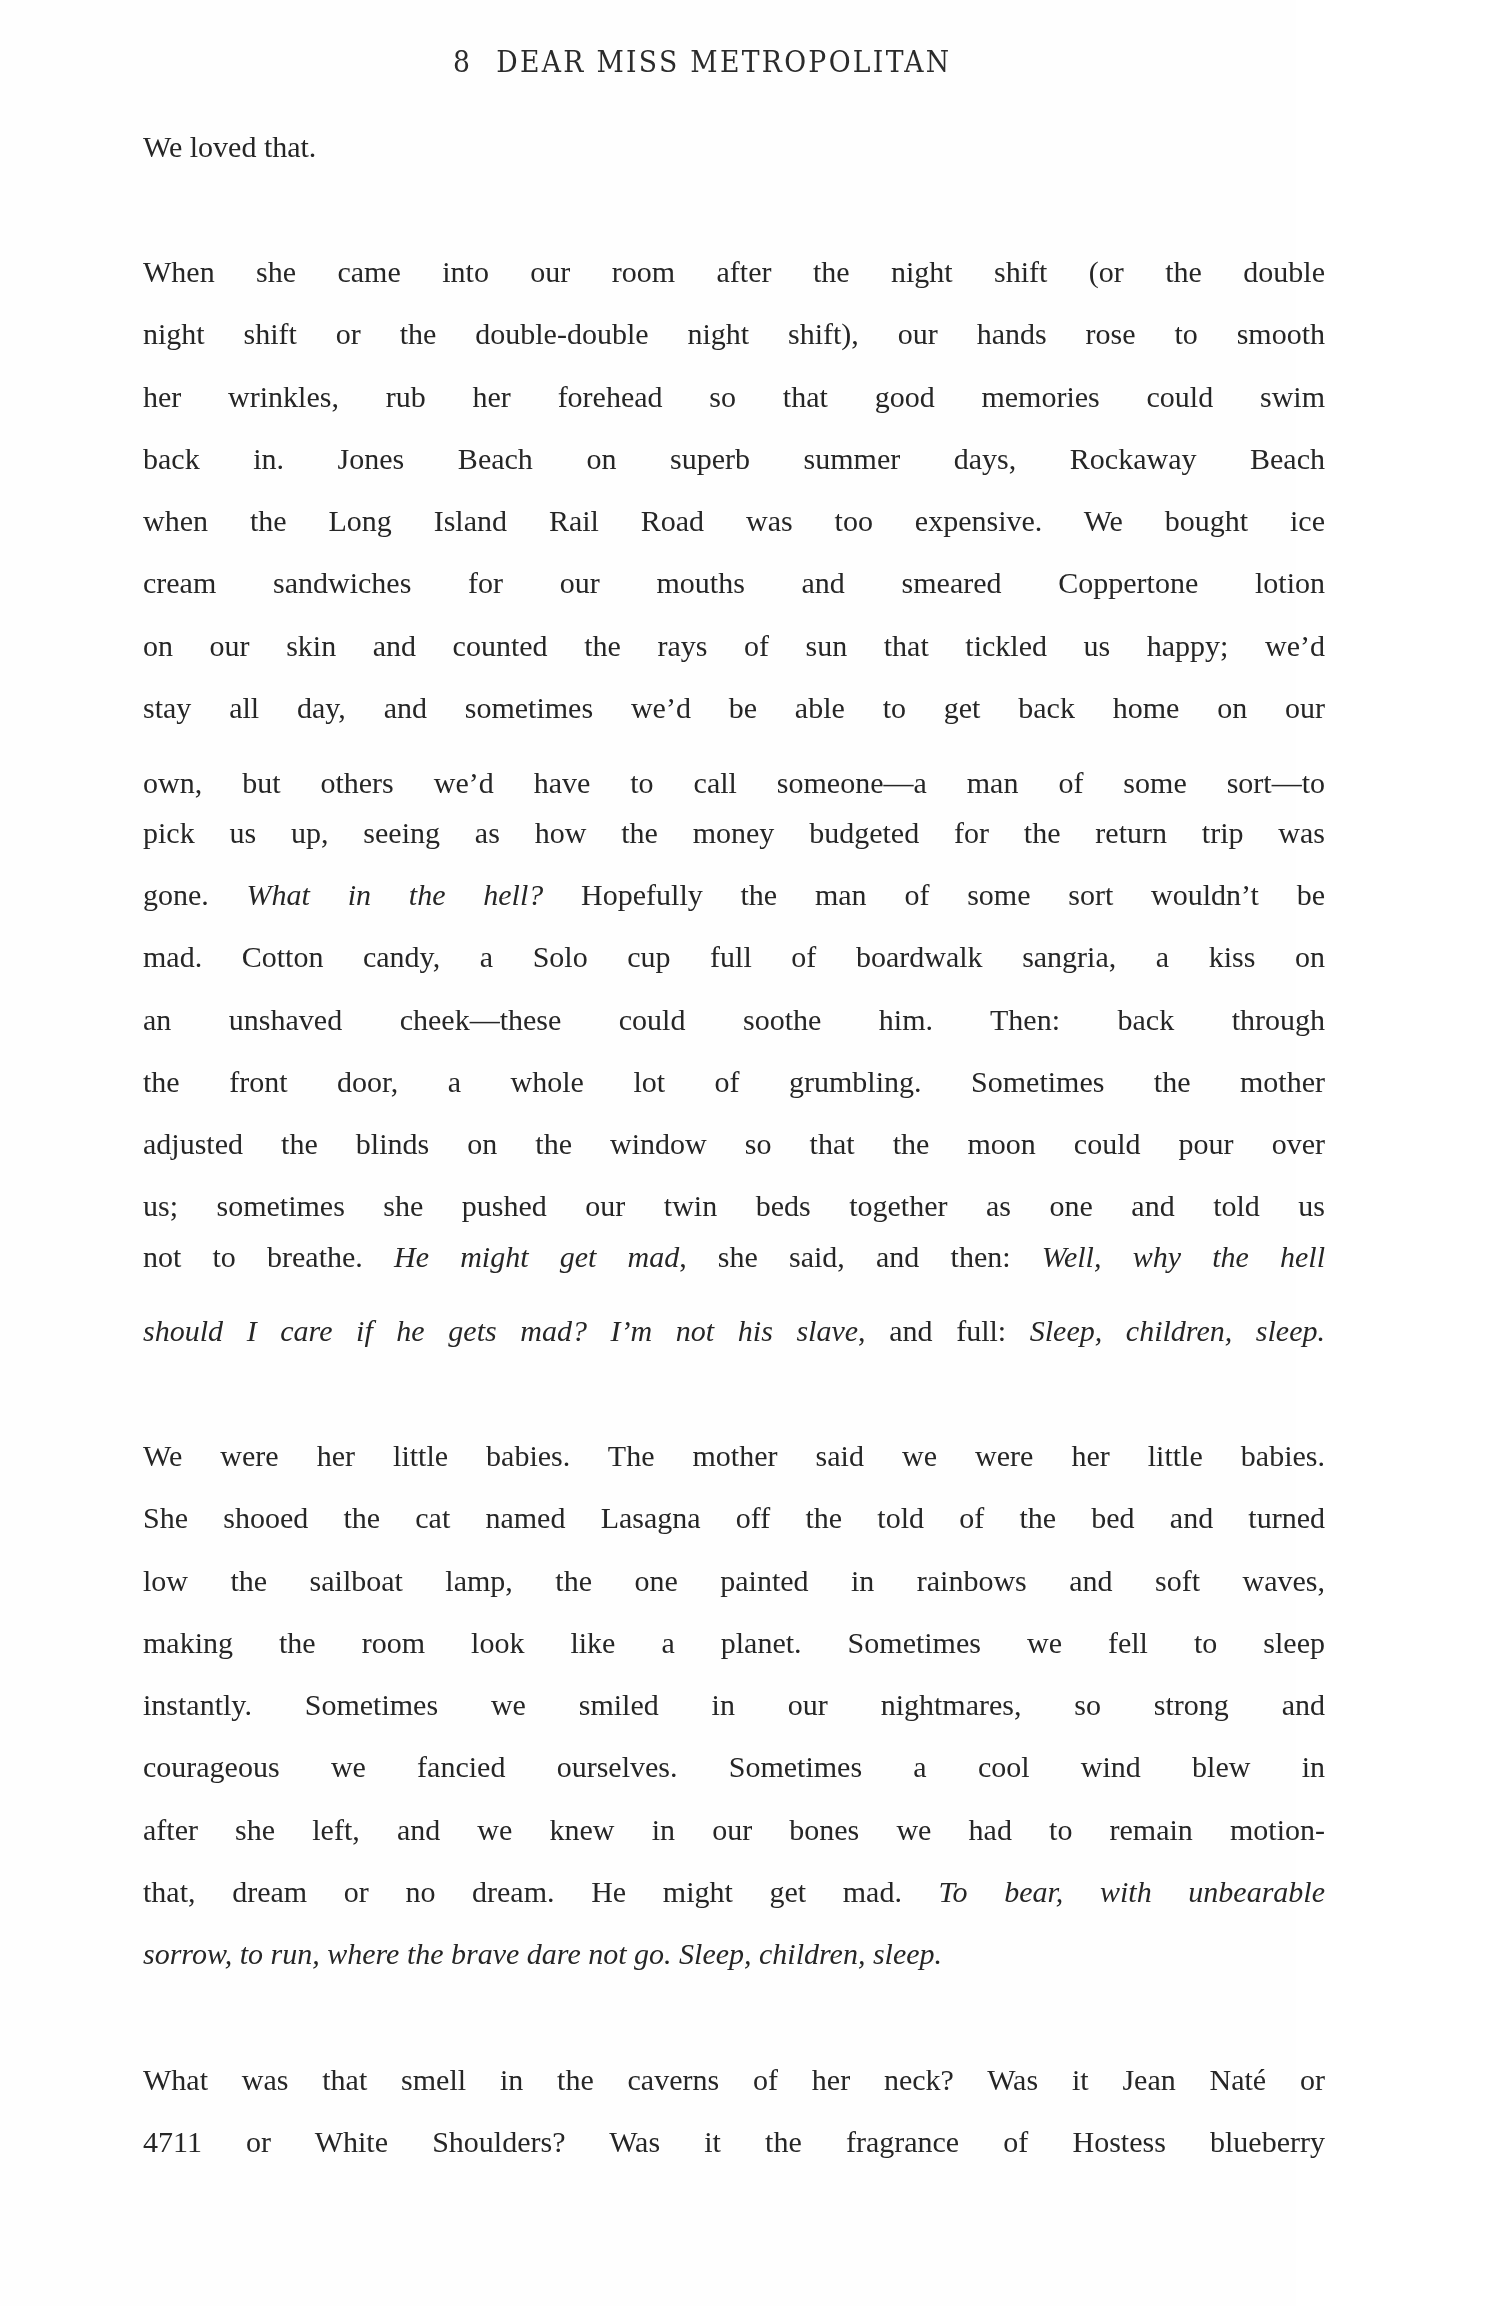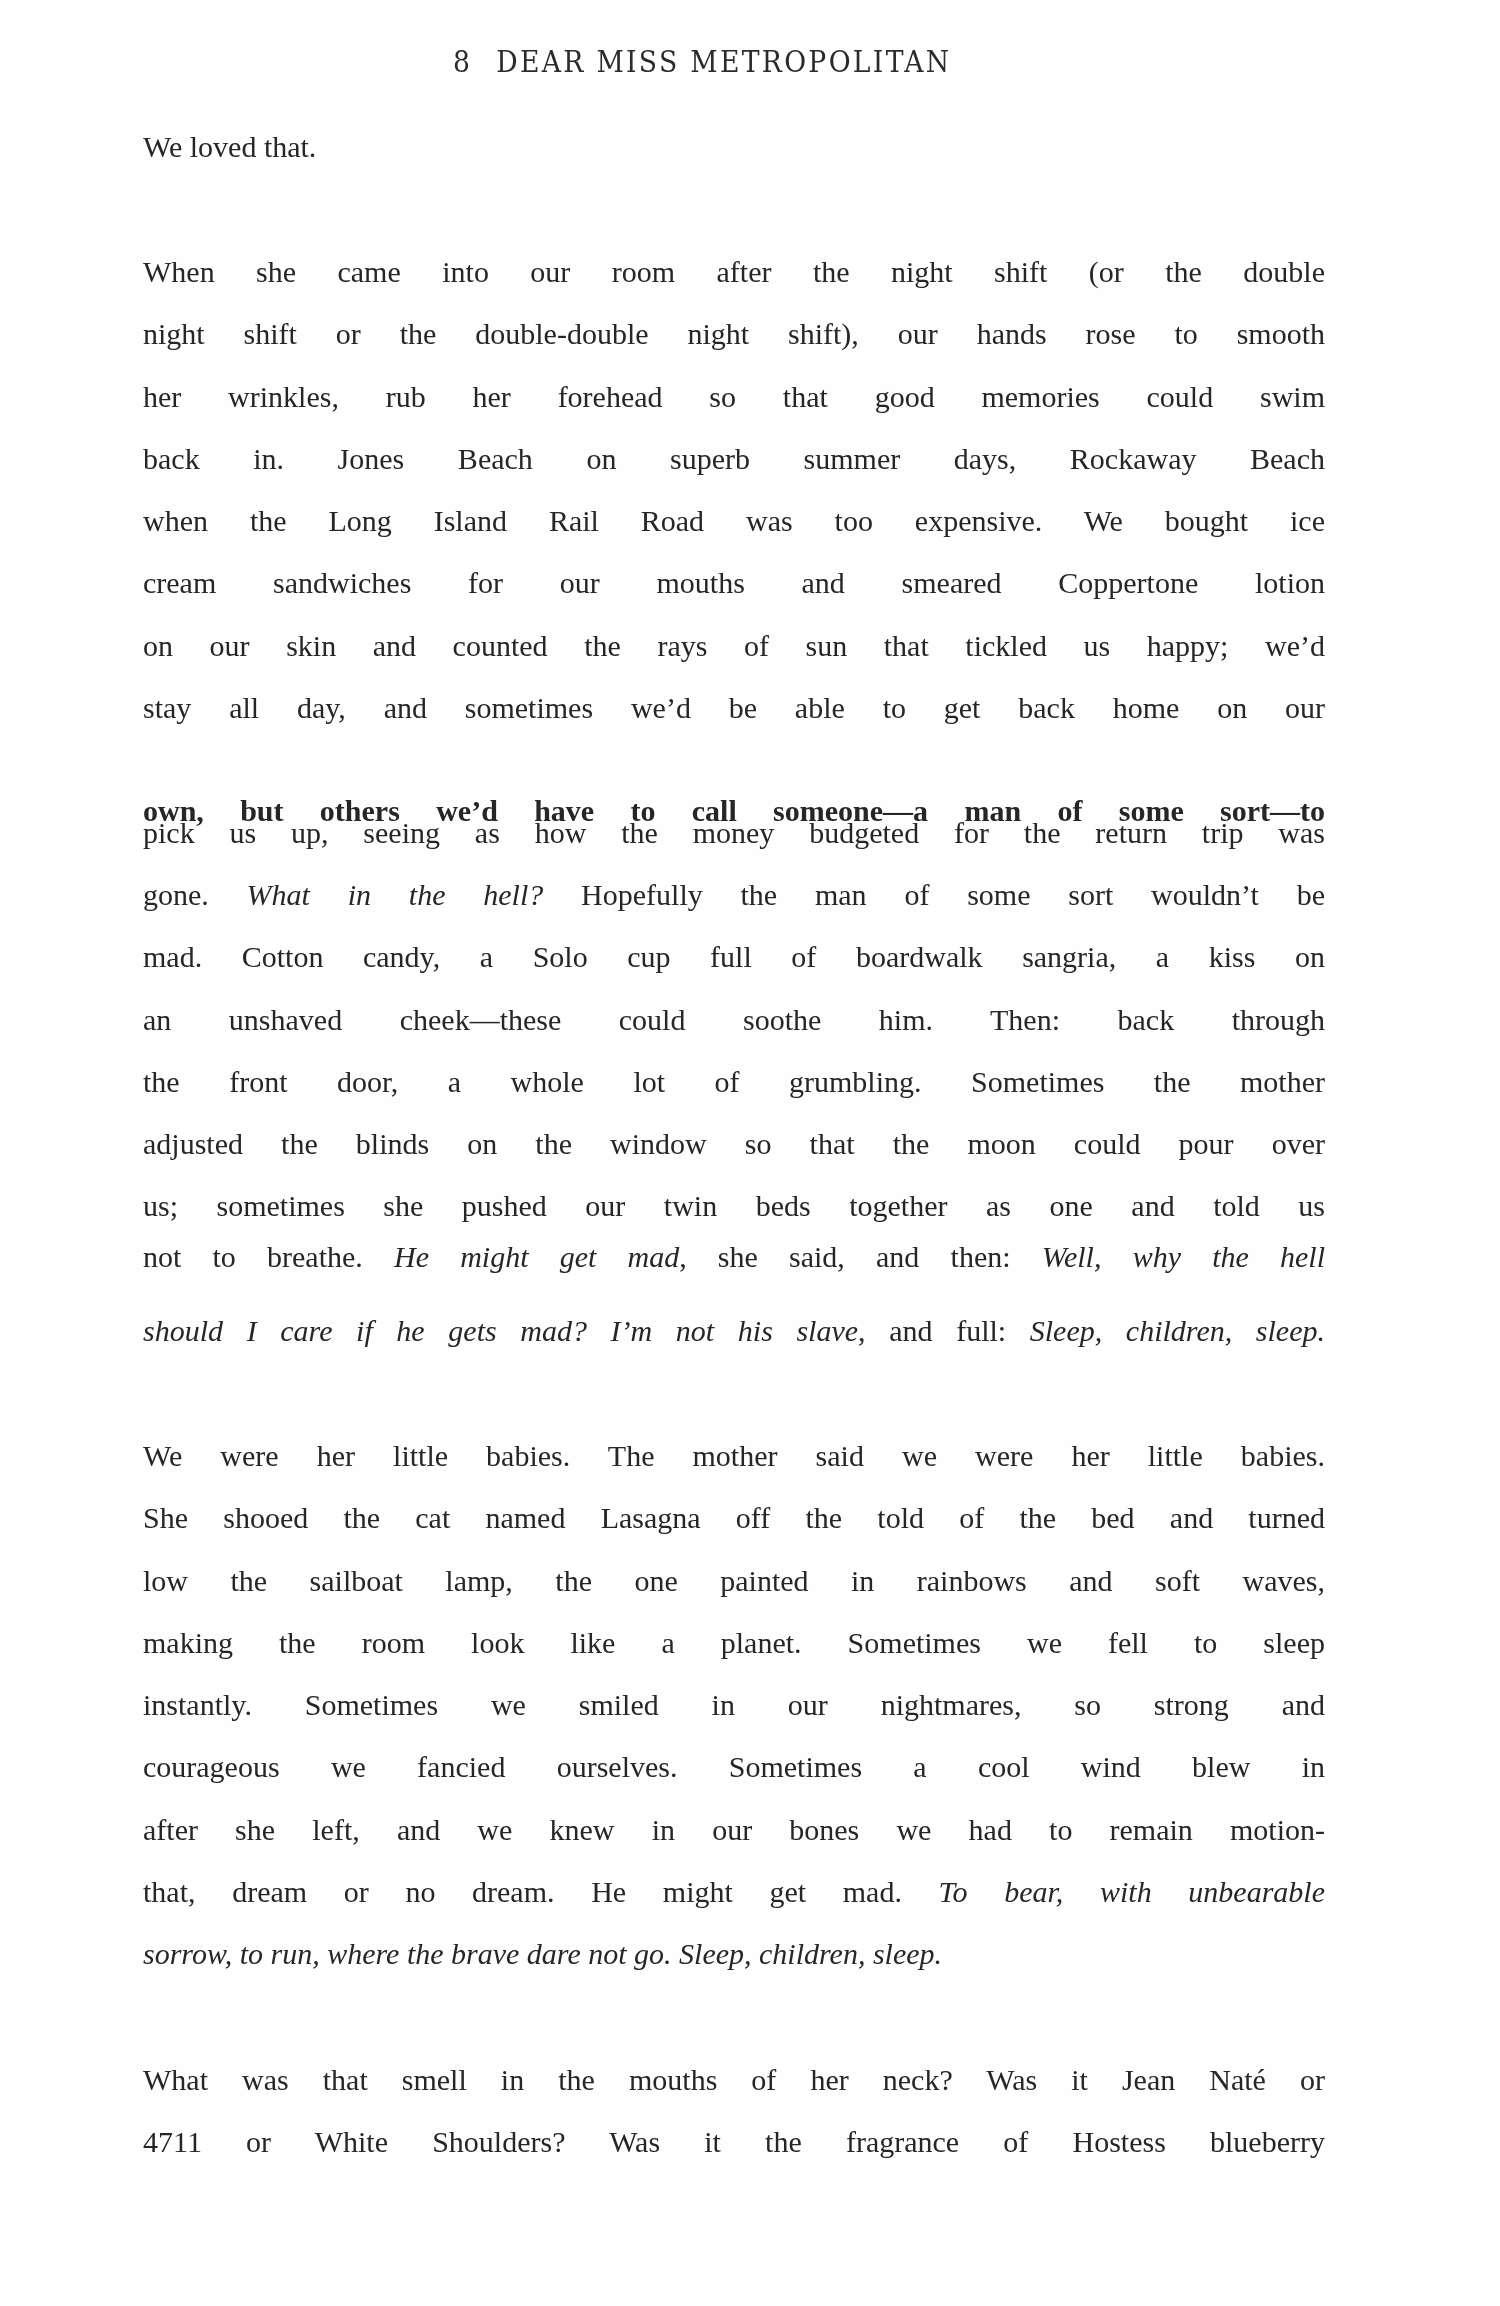--- a/index.html
+++ b/index.html
@@ -34,21 +34,21 @@
       </div>
       <div>
         <div class="line" style="top: 247px;"><span>When she came into our room after the night shift (or the double</span></div>
         <div class="line" style="top: 309px;"><span>night shift or the double-double night shift), our hands rose to smooth</span></div>
         <div class="line" style="top: 372px;"><span>her wrinkles, rub her forehead so that good memories could swim</span></div>
         <div class="line" style="top: 434px;"><span>back in. Jones Beach on superb summer days, Rockaway Beach</span></div>
         <div class="line" style="top: 496px;"><span>when the Long Island Rail Road was too expensive. We bought ice</span></div>
         <div class="line" style="top: 558px;"><span>cream sandwiches for our mouths and smeared Coppertone lotion</span></div>
         <div class="line" style="top: 621px;"><span>on our skin and counted the rays of sun that tickled us happy; we’d</span></div>
         <div class="line" style="top: 683px;"><span>stay all day, and sometimes we’d be able to get back home on our</span></div>
-        <div class="line" style="top: 786px; font-weight: bold;"><span>own, but others we’d have to call someone—a man of some sort—to</span></div>
+        <div class="line" style="top: 758px;"><span>own, but others we’d have to call someone—a man of some sort—to</span></div>
         <div class="line" style="top: 808px;"><span>pick us up, seeing as how the money budgeted for the return trip was</span></div>
         <div class="line" style="top: 870px;"><span>gone. </span><i>What in the hell?</i><span> Hopefully the man of some sort wouldn’t be</span></div>
         <div class="line" style="top: 932px;"><span>mad. Cotton candy, a Solo cup full of boardwalk sangria, a kiss on</span></div>
         <div class="line" style="top: 995px;"><span>an unshaved cheek—these could soothe him. Then: back through</span></div>
         <div class="line" style="top: 1057px;"><span>the front door, a whole lot of grumbling. Sometimes the mother</span></div>
         <div class="line" style="top: 1119px;"><span>adjusted the blinds on the window so that the moon could pour over</span></div>
         <div class="line" style="top: 1181px;"><span>us; sometimes she pushed our twin beds together as one and told us</span></div>
         <div class="line" style="top: 1232px;"><span>not to breathe. </span><i>He might get mad</i><span>, she said, and then: </span><i>Well, why the hell</i></div>
         <div class="line" style="top: 1306px;"><i>should I care if he gets mad? I’m not his slave</i><span>, and full: </span><i>Sleep, children, sleep.</i></div>
       </div>
@@ -57,17 +57,17 @@
         <div class="line" style="top: 1493px;"><span>She shooed the cat named Lasagna off the told of the bed and turned</span></div>
         <div class="line" style="top: 1556px;"><span>low the sailboat lamp, the one painted in rainbows and soft waves,</span></div>
         <div class="line" style="top: 1618px;"><span>making the room look like a planet. Sometimes we fell to sleep</span></div>
         <div class="line" style="top: 1680px;"><span>instantly. Sometimes we smiled in our nightmares, so strong and</span></div>
         <div class="line" style="top: 1742px;"><span>courageous we fancied ourselves. Sometimes a cool wind blew in</span></div>
         <div class="line" style="top: 1805px;"><span>after she left, and we knew in our bones we had to remain motion-</span></div>
         <div class="line" style="top: 1867px;"><span>that, dream or no dream. He might get mad. </span><i>To bear, with unbearable</i></div>
         <div class="line last" style="top: 1929px;"><i>sorrow, to run, where the brave dare not go. Sleep, children, sleep.</i></div>
       </div>
       <div>
-        <div class="line" style="top: 2055px;"><span>What was that smell in the mouths of her neck? Was it Jean Naté or</span></div>
+        <div class="line" style="top: 2055px;"><span>What was that smell in the caverns of her neck? Was it Jean Naté or</span></div>
         <div class="line" style="top: 2117px;"><span>4711 or White Shoulders? Was it the fragrance of Hostess blueberry</span></div>
       </div>
     </div>
 </div>
 
 </body></html>

